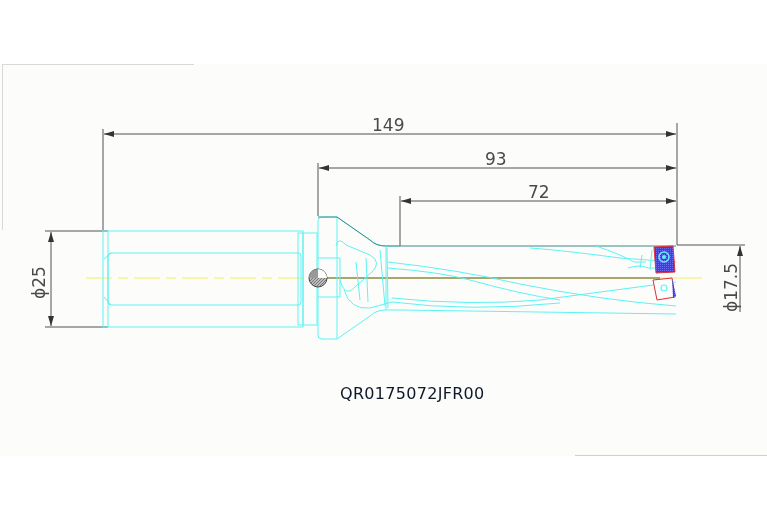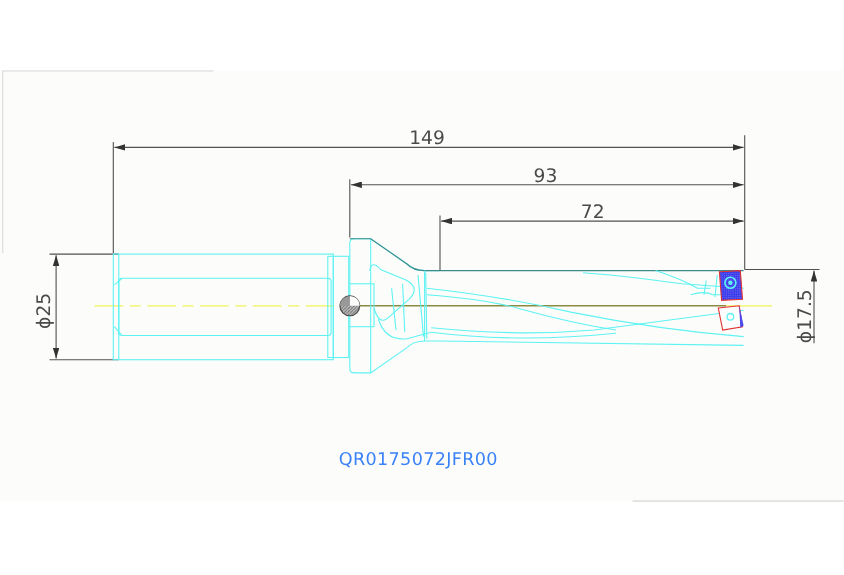--- a/index.html
+++ b/index.html
@@ -3,21 +3,21 @@
 <meta charset="utf-8">
 <style>
   html, body { margin:0; padding:0; background:#ffffff; }
   body { width:767px; height:523px; position:relative; overflow:hidden; font-family:"Liberation Sans", sans-serif; }
   .sheet { position:absolute; left:0; top:64px; width:767px; height:392px; background:#fcfdfb; }
   .frame-tl-h { position:absolute; left:2px; top:64px; width:192px; height:1px; background:#d9d9d9; }
   .frame-tl-v { position:absolute; left:2px; top:64px; width:1px; height:166px; background:#d9d9d9; }
   .frame-br-h { position:absolute; left:575px; top:455px; width:192px; height:1px; background:#d0d0d0; }
   svg.drawing { position:absolute; left:0; top:0; width:767px; height:523px; }
   .dim-text { font-family:"DejaVu Sans", sans-serif; font-size:17px; fill:#4a4a4a; }
-  .model-label { position:absolute; left:308px; top:384px; font-family:"DejaVu Sans", sans-serif; font-size:16px; color:#3b82f6; letter-spacing:0.3px;margin-top:24px; }
+  .model-label { position:absolute; left:340px; top:384px; font-family:"DejaVu Sans", sans-serif; font-size:16px; color:#0f172a; letter-spacing:0.3px; }
 </style>
 </head>
 <body>
 
 <div class="sheet"></div>
 <div class="frame-tl-h"></div>
 <div class="frame-tl-v"></div>
 <div class="frame-br-h"></div>
 
 <svg class="drawing" viewBox="0 0 767 523">

